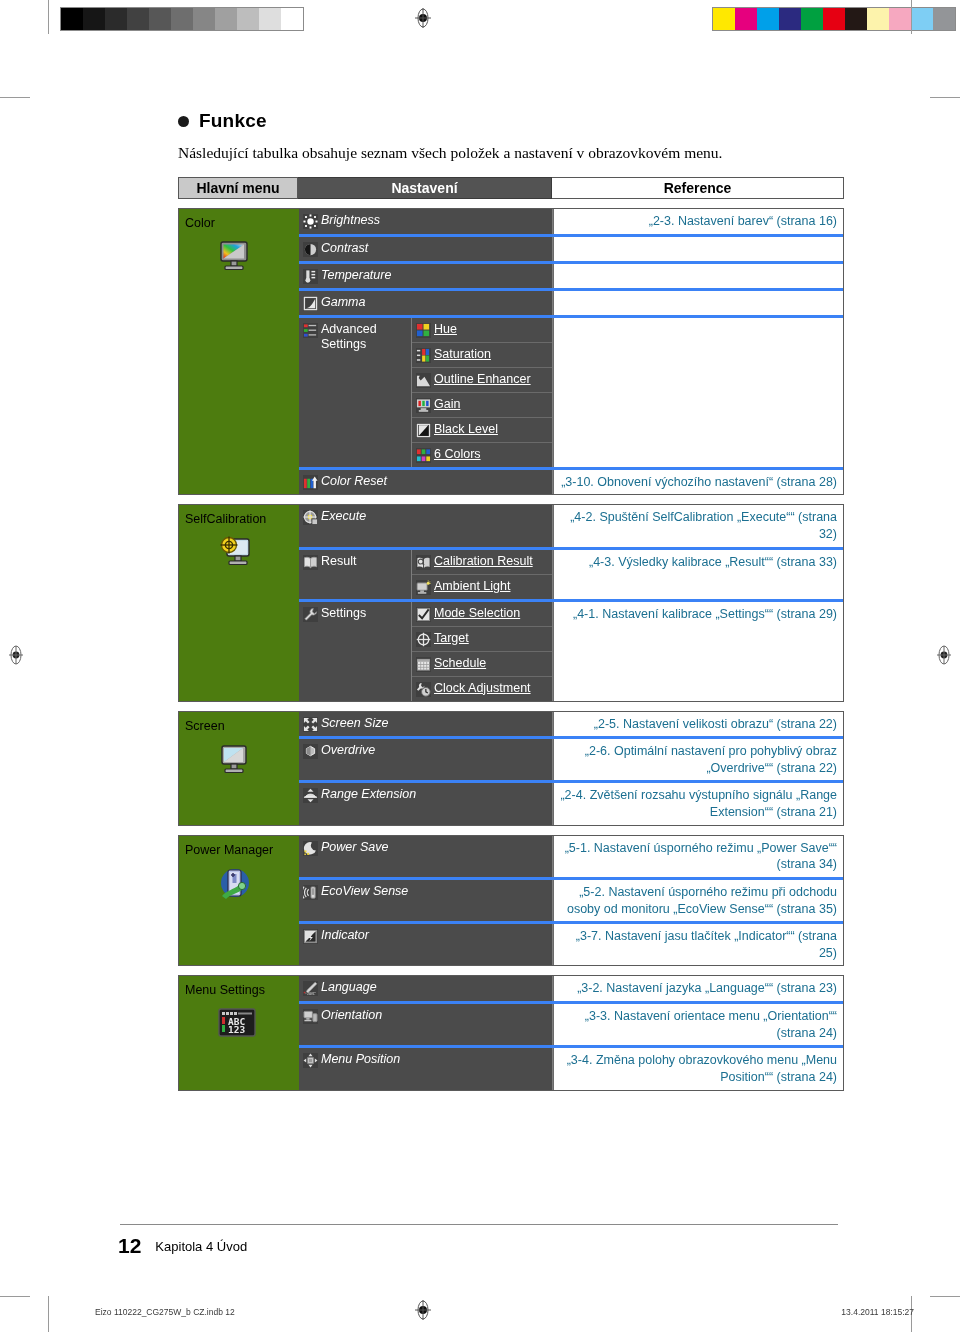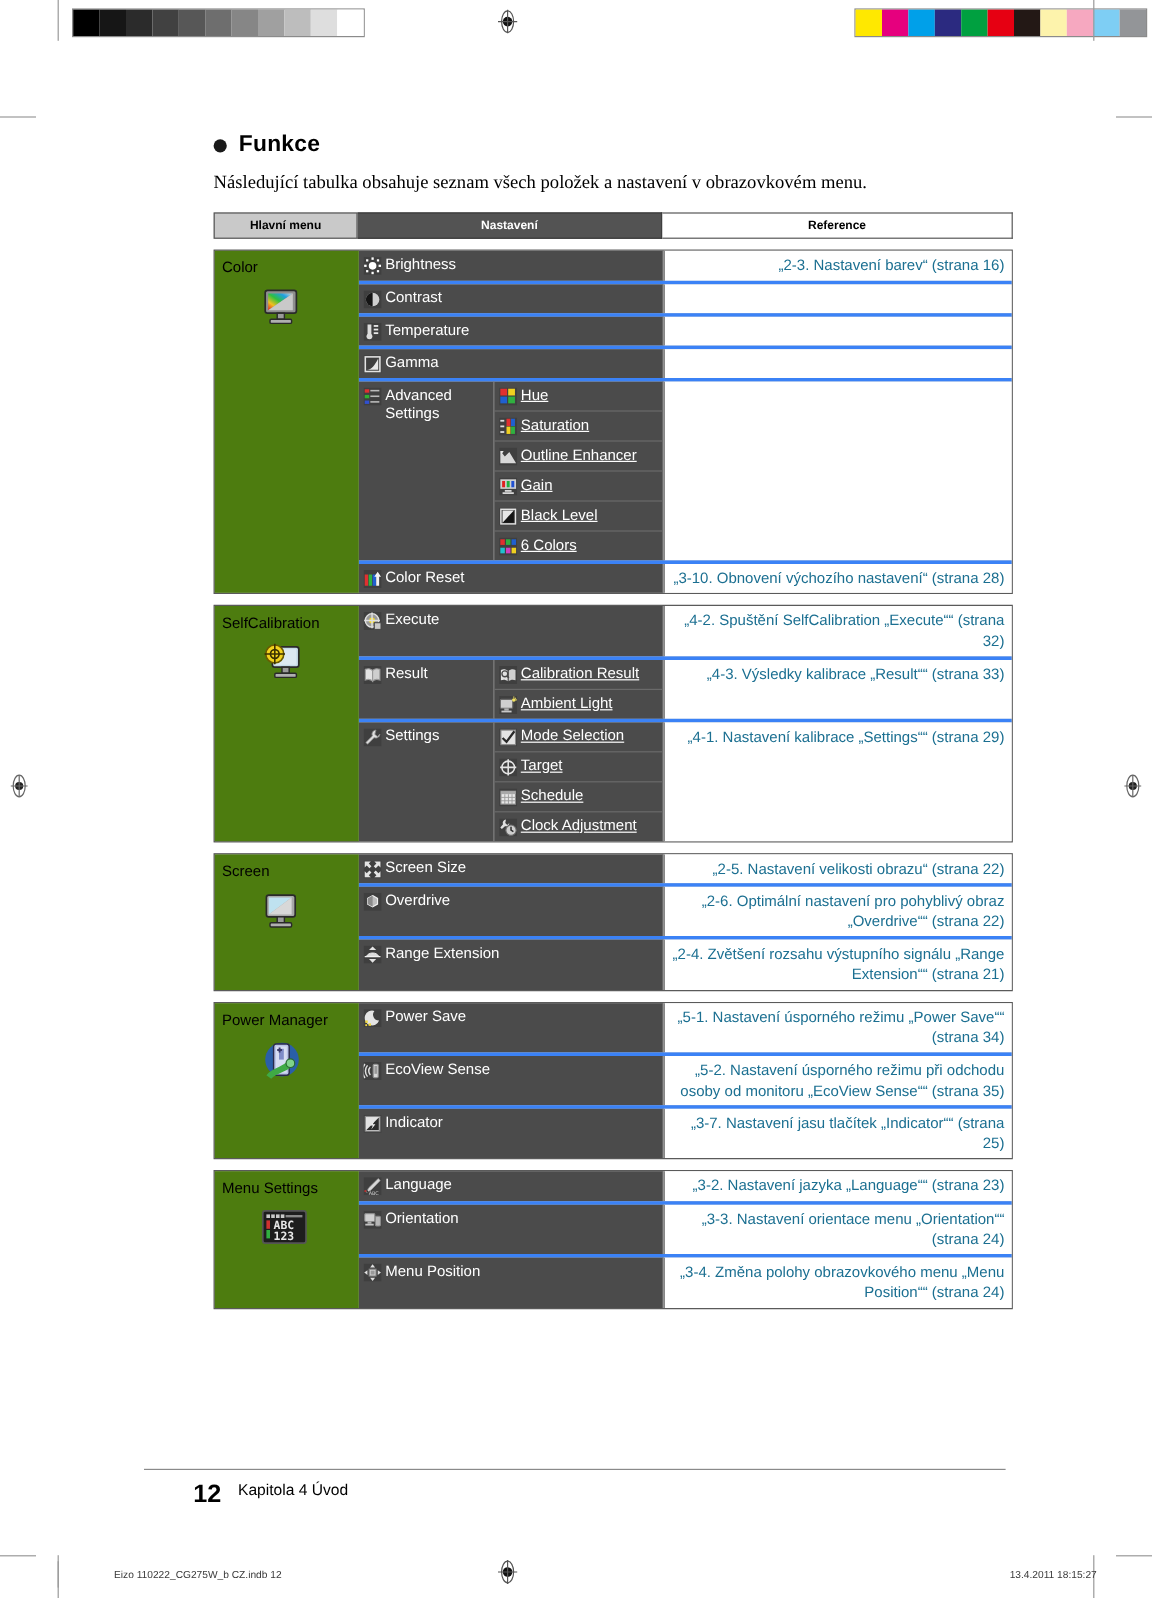--- a/index.html
+++ b/index.html
@@ -48,21 +48,21 @@
     font-family:"Liberation Serif", serif;
     font-size:15.5px;color:#000;
   }
 
   
   .tbl{position:absolute;left:178px;top:177px;width:666px;}
 
   .thead{display:flex;height:22px;}
   .th{
     display:flex;align-items:center;justify-content:center;
-    font-size:10px;font-weight:bold;box-sizing:border-box;
+    font-size:14px;font-weight:bold;box-sizing:border-box;
   }
   .th-main{width:120px;background:#c9c9c9;color:#000;border:1px solid #575757;}
   .th-set{width:254px;background:#535353;color:#fff;border:1px solid #3a3a3a;border-left:none;}
   .th-ref{flex:1;background:#ffffff;color:#000;border:1px solid #575757;border-left:none;}
 
   .group{
     margin-top:9px;border:1px solid #5a5a5a;background:#c9c9c9;
     display:flex;box-sizing:border-box;
   }
   .grp-label{
@@ -74,21 +74,21 @@
     position:absolute;left:38px;top:30px;width:36px;height:34px;
   }
   .grp-rows{flex:1;display:flex;flex-direction:column;background:#c9c9c9;}
 
   .cell-set{
     background:#4b4b4b;color:#ffffff;box-sizing:border-box;
     display:flex;align-items:flex-start;gap:3px;
     padding:4px 4px 4px 4px;font-size:12.5px;line-height:1.2;
     border-right:1px solid #7d7d7d;
   }
-  .cell-set.w-full{width:254px;flex:0 0 254px;}
+  .cell-set.w-full{width:254px;flex:0 0 254px;font-style:italic;}
   .cell-set.w-half{width:113px;flex:0 0 113px;}
   .cell-sub{
     width:141px;flex:0 0 141px;background:#4b4b4b;color:#fff;box-sizing:border-box;
     border-right:1px solid #7d7d7d;display:flex;flex-direction:column;
   }
   .subrow{
     display:flex;align-items:flex-start;gap:3px;padding:4px;
     font-size:12.5px;line-height:1.2;border-top:1px solid #6a6a6a;text-decoration:underline;
   }
   .subrow:first-child{border-top:none;}
@@ -104,21 +104,21 @@
   .ic{width:15px;height:15px;flex:0 0 15px;display:block;margin-top:1px;}
   .ic svg{display:block;}
   .txt{display:block;}
 
   
   .rowwrap{display:flex;align-items:stretch;border-top:3px solid #3b82f6;}
   .rowwrap:first-child{border-top:none;}
 
   
   .foot-rule{position:absolute;left:120px;top:1224px;width:718px;height:1px;background:#8a8a8a;}
-  .foot{position:absolute;left:118px;top:1234px;display:flex;align-items:flex-start;gap:14px;margin-left:43px;}
+  .foot{position:absolute;left:118px;top:1234px;display:flex;align-items:center;gap:14px;}
   .foot .pg{font-size:21px;font-weight:bold;color:#000;}
   .foot .ch{font-size:13px;color:#000;}
 
   .slug{position:absolute;top:1307px;font-size:8.5px;color:#3a3a3a;font-family:"Liberation Sans",sans-serif;padding-left:40px;}
   #slug-left{left:55px;}
   #slug-right{right:46px;}
   .slug-rule{position:absolute;left:48px;top:1301px;width:1px;height:22px;background:#9a9a9a;}
 </style>
 </head>
 <body>

